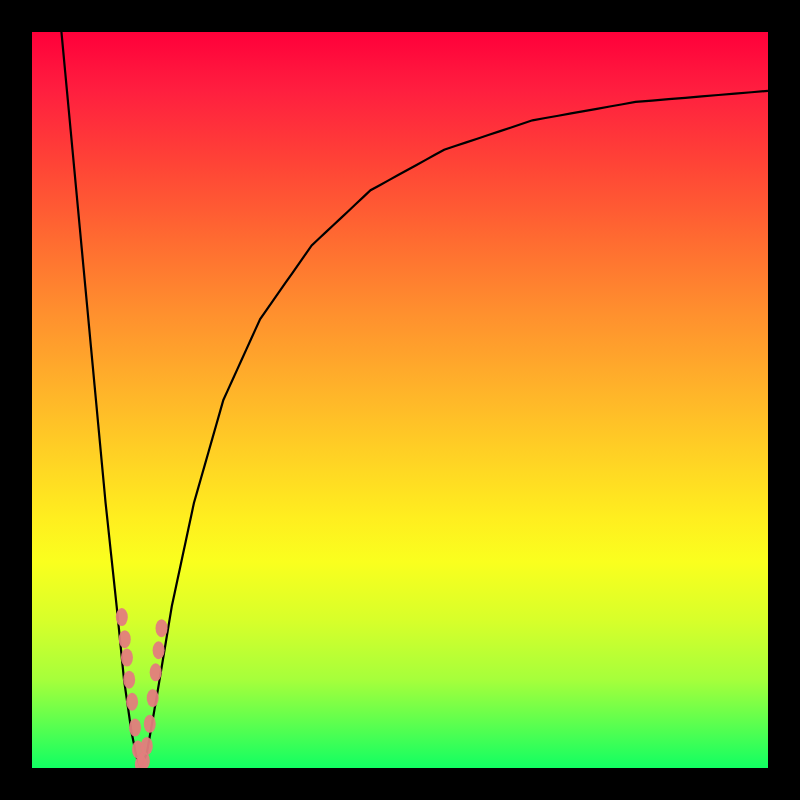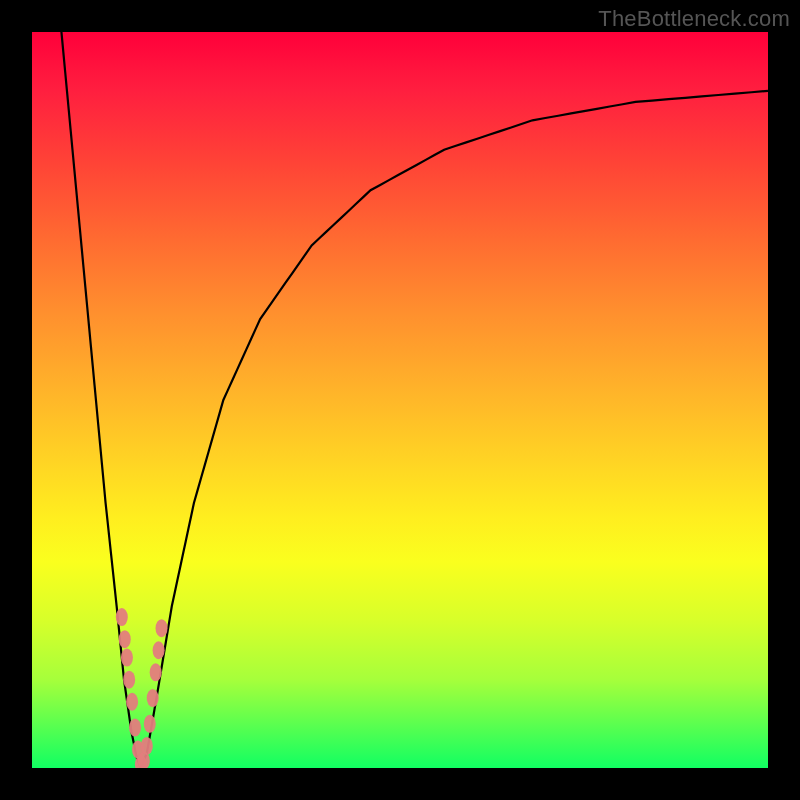--- a/index.html
+++ b/index.html
@@ -84,14 +84,13 @@
           <ellipse cx="111.87" cy="728.64" rx="6" ry="9" class="dot"></ellipse>
           <ellipse cx="114.82" cy="713.92" rx="6" ry="9" class="dot"></ellipse>
           <ellipse cx="117.76" cy="691.84" rx="6" ry="9" class="dot"></ellipse>
           <ellipse cx="120.70" cy="666.08" rx="6" ry="9" class="dot"></ellipse>
           <ellipse cx="123.65" cy="640.32" rx="6" ry="9" class="dot"></ellipse>
           <ellipse cx="126.59" cy="618.24" rx="6" ry="9" class="dot"></ellipse>
           <ellipse cx="129.54" cy="596.16" rx="6" ry="9" class="dot"></ellipse>
         </g>
     </svg>
   </div>
-  <div class="attrib">TheBottleneck.com</div>
 </div>
 
 </body></html>

